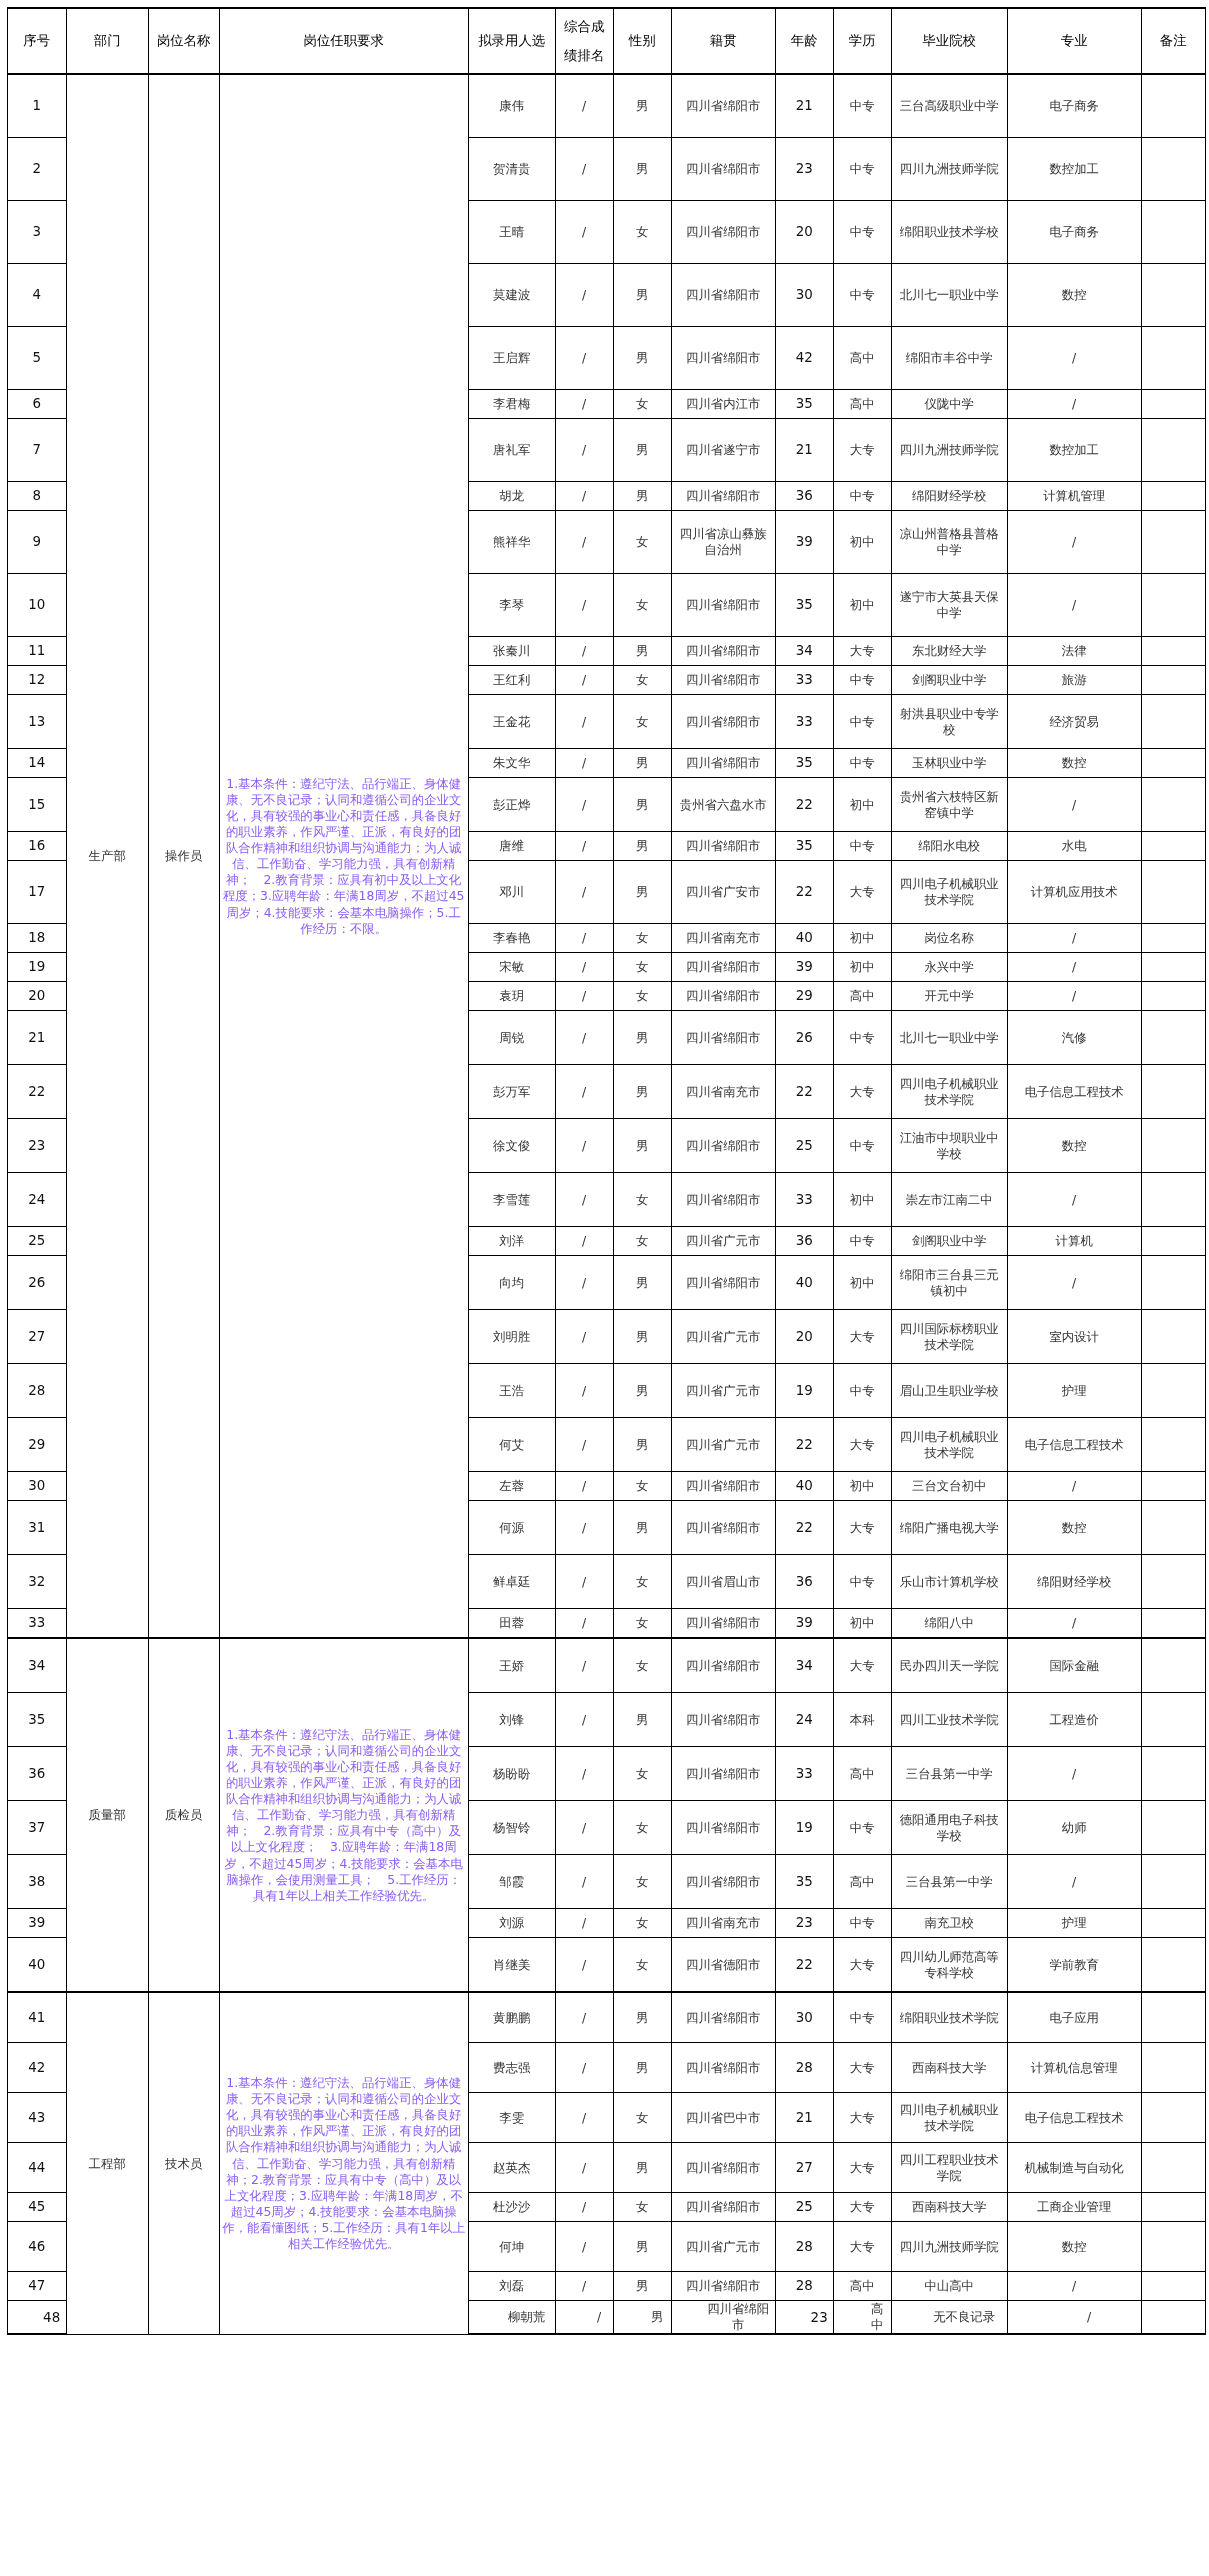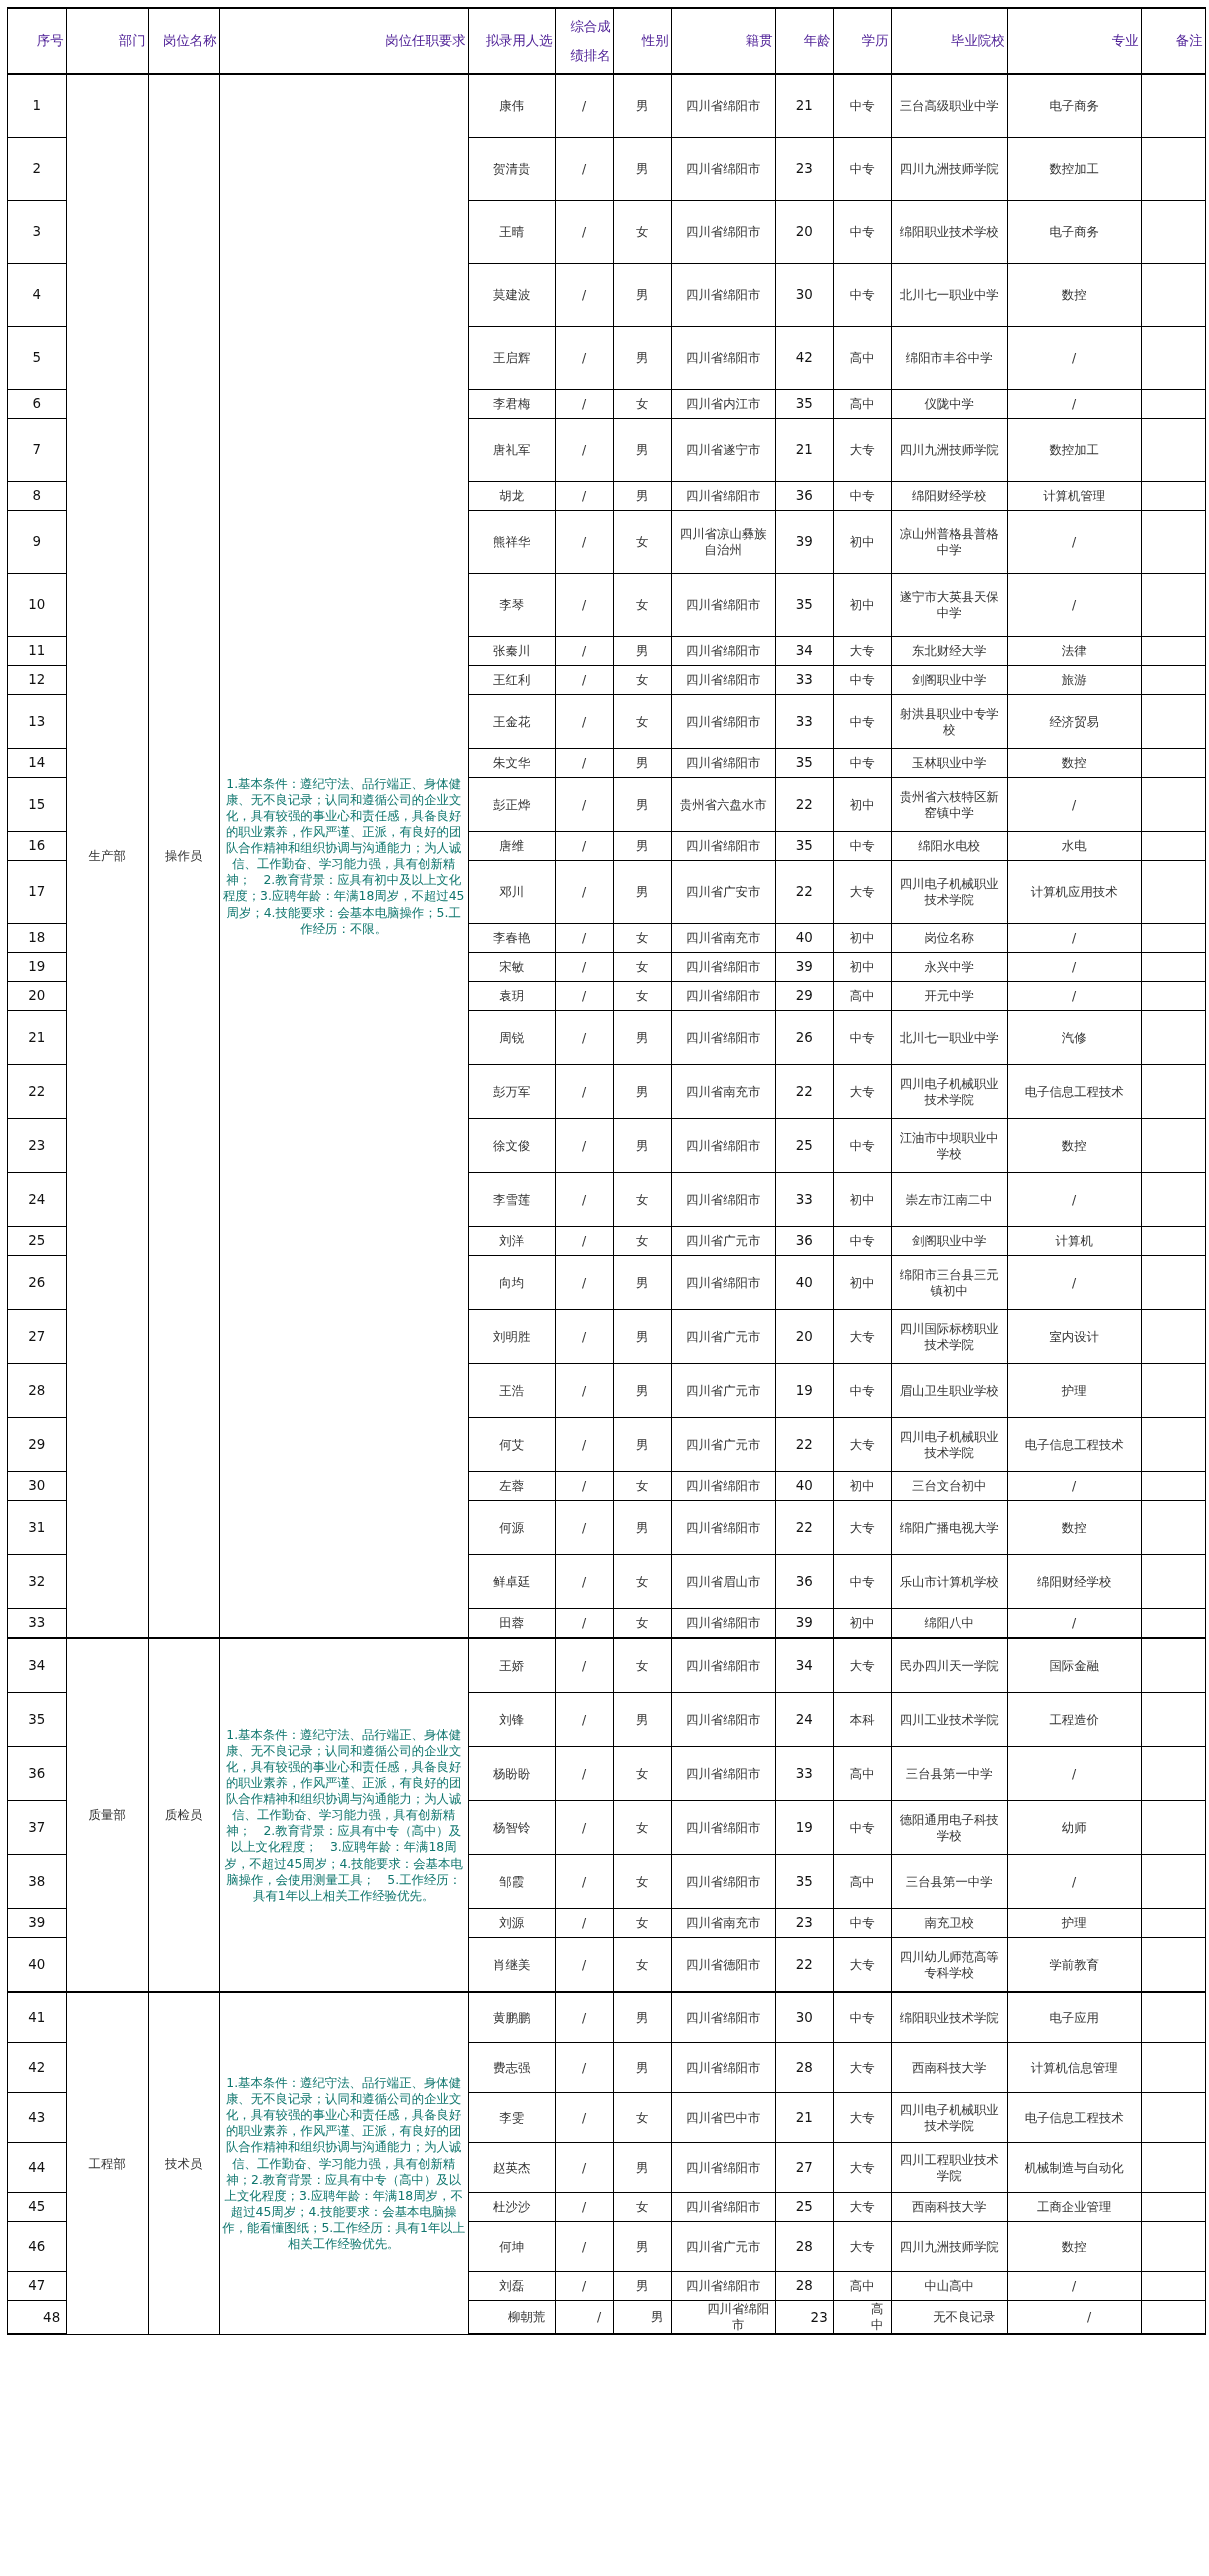--- a/index.html
+++ b/index.html
@@ -1,22 +1,22 @@
 <!DOCTYPE html>
 <html style="font-size:8.2px"><head>
 <meta charset="utf-8">
 <style>
   html, body { margin: 0; padding: 0; background: #ffffff; }
   body { width: 1210px; height: 2897px; position: relative; overflow: hidden; font-family: "DejaVu Sans", "Liberation Sans", sans-serif; color: #333; }
   table.roster { position: absolute; left: 6.7px; top: 7.2px; width: 1199px; border-collapse: collapse; table-layout: fixed; }
   table.roster th, table.roster td { border: 1px solid #000; text-align: center; vertical-align: middle; font-size: 12.4px; padding: 0 2.1px; line-height: 1.3; }
-  table.roster thead th { border-top: 2.6px solid #000; border-bottom: 2.6px solid #000; height: 64px; font-weight: normal; color: #4c1d95; font-size: 13.4px; line-height: 2.2; text-align: right; }
+  table.roster thead th { border-top: 2.6px solid #000; border-bottom: 2.6px solid #000; height: 64px; font-weight: normal; color: #000000; font-size: 13.4px; line-height: 2.2; }
   table.roster td.num { color: #111; font-size: 13.4px; }
   td.wrap { line-height: 2.5; }
-  td.req { text-align: left; font-size: 13px; line-height: 2.05; padding: 0 8.2px 0 8.2px; vertical-align: middle; color: #0f766e; }
+  td.req { text-align: left; font-size: 13px; line-height: 2.05; padding: 0 8.2px 0 8.2px; vertical-align: middle; color: #8b5cf6; }
   tr.h1 td { height: 62px; }
   tr.h2 td { height: 28px; }
   tr.h3 td { height: 53px; }
   tr.h4 td { height: 49px; margin-left: 36px; }
   tr.grp-top td { border-top: 2.6px solid #000; }
   tbody tr:last-child td { border-bottom: 2.6px solid #000; padding-left: 32px; }
 </style>
 </head>
 <body>
 

